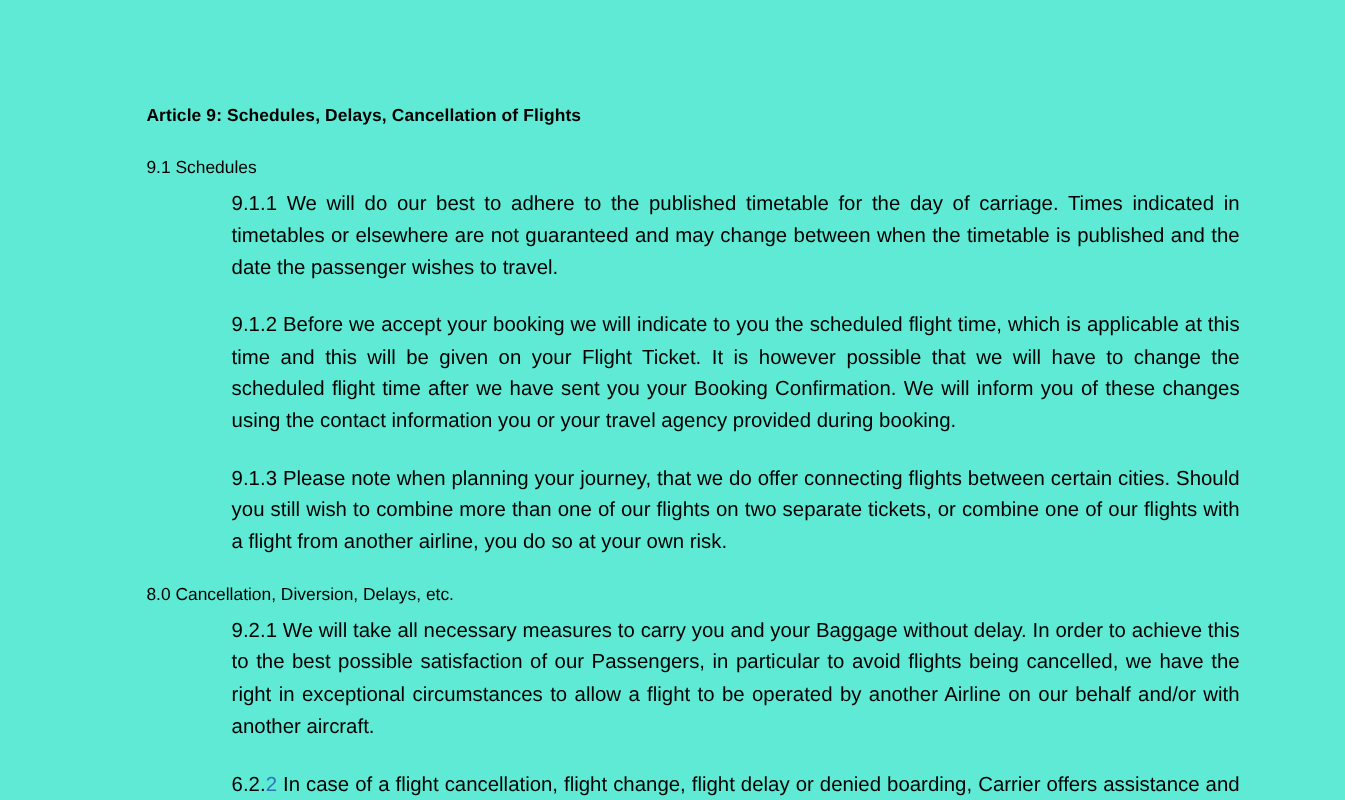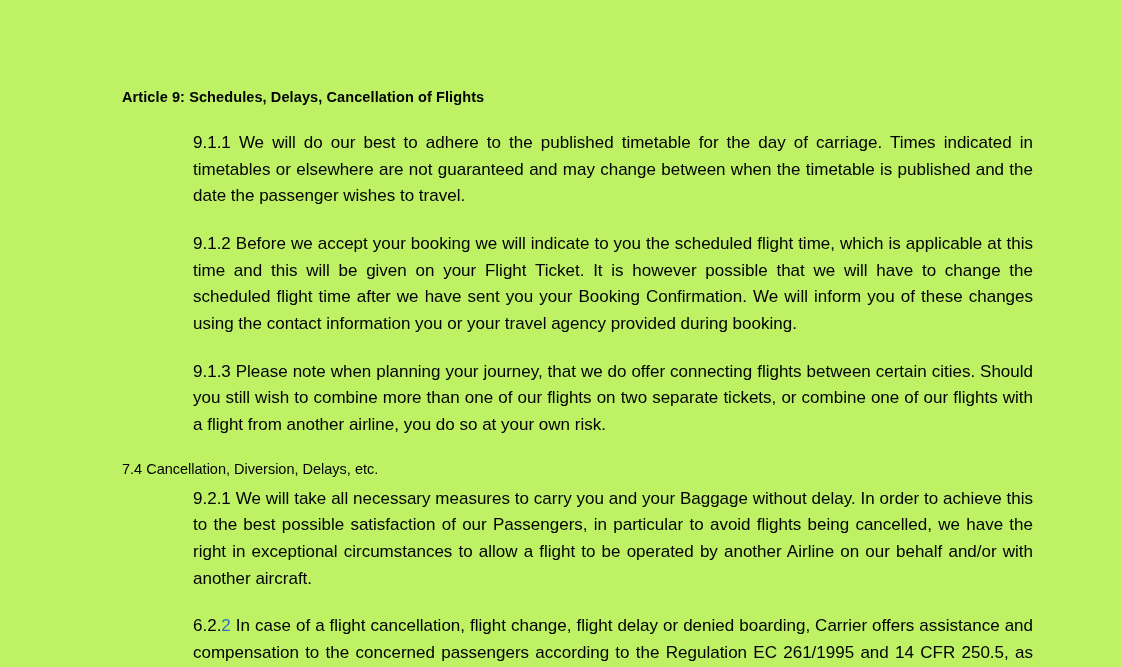--- a/index.html
+++ b/index.html
@@ -11,21 +11,21 @@
     width: 1121px;
     height: 667px;
     font-family: "Liberation Sans", sans-serif;
     color: #000000;
     overflow: hidden;
   }
   .page {
     position: relative;
     width: 1121px;
     height: 667px;
-    background: #bef264;
+    background: #5eead4;
   }
   .content {
     position: absolute;
     left: 122px;
     top: 88px;
     width: 911px;
   }
   .doc-heading {
     font-size: 14.5px;
     font-weight: bold;
@@ -61,30 +61,31 @@
 </style>
 </head>
 <body>
 
 <div class="page">
   <div class="content">
 
     <h1 class="doc-heading">Article 9: Schedules, Delays, Cancellation of Flights</h1>
 
     <div class="section-block">
+      <p class="section-title">9.1 Schedules</p>
 
       <p class="clause">9.1.1 We will do our best to adhere to the published timetable for the day of carriage. Times indicated in timetables or elsewhere are not guaranteed and may change between when the timetable is published and the date the passenger wishes to travel.</p>
 
       <p class="clause">9.1.2 Before we accept your booking we will indicate to you the scheduled flight time, which is applicable at this time and this will be given on your Flight Ticket. It is however possible that we will have to change the scheduled flight time after we have sent you your Booking Confirmation. We will inform you of these changes using the contact information you or your travel agency provided during booking.</p>
 
       <p class="clause">9.1.3 Please note when planning your journey, that we do offer connecting flights between certain cities. Should you still wish to combine more than one of our flights on two separate tickets, or combine one of our flights with a flight from another airline, you do so at your own risk.</p>
     </div>
 
     <div class="section-block">
-      <p class="section-title">7.4 Cancellation, Diversion, Delays, etc.</p>
+      <p class="section-title">8.0 Cancellation, Diversion, Delays, etc.</p>
 
       <p class="clause">9.2.1 We will take all necessary measures to carry you and your Baggage without delay. In order to achieve this to the best possible satisfaction of our Passengers, in particular to avoid flights being cancelled, we have the right in exceptional circumstances to allow a flight to be operated by another Airline on our behalf and/or with another aircraft.</p>
 
       <p class="clause"><span>6.2.</span><span class="accent">2</span><span> In case of a flight cancellation, flight change, flight delay or denied boarding, Carrier offers assistance and compensation to the concerned  passengers according to the Regulation EC 261/1995 and 14 CFR 250.5, as applicable.</span></p>
     </div>
 
   </div>
 </div>
 
 </body></html>

